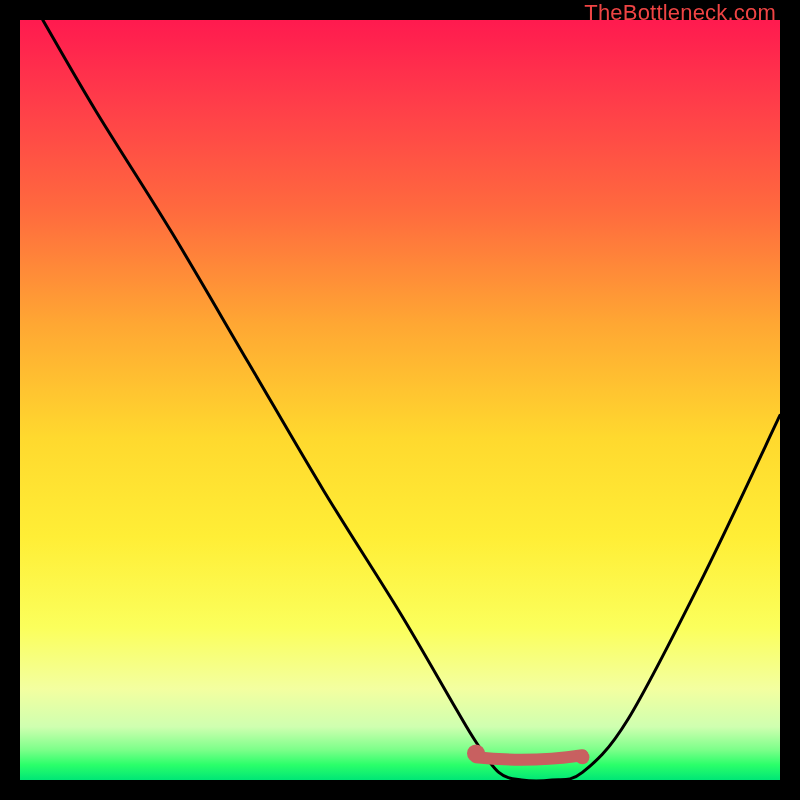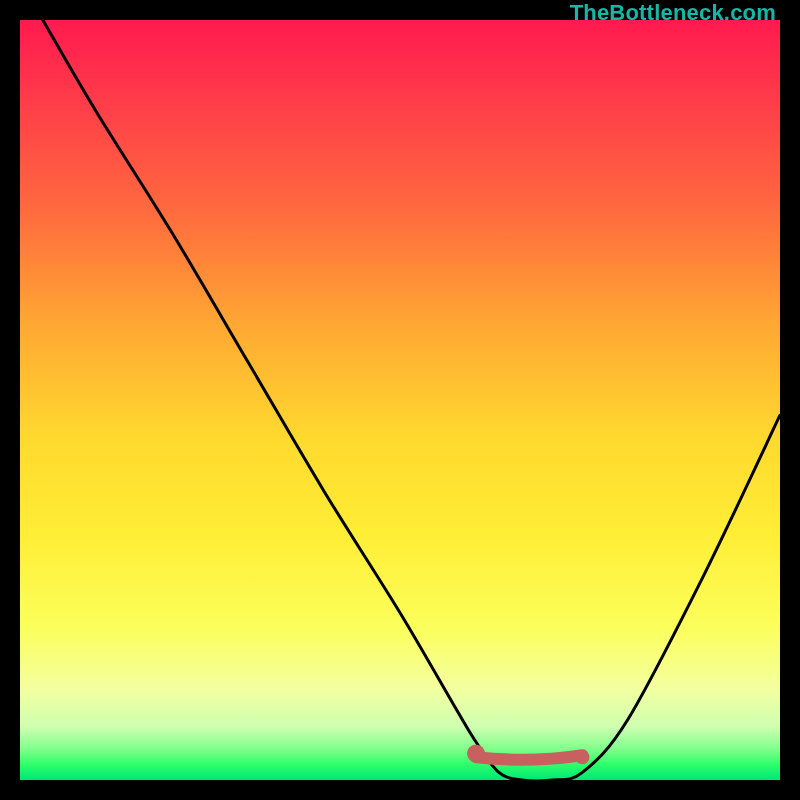--- a/index.html
+++ b/index.html
@@ -19,24 +19,24 @@
       #f3ffa0 88%,
       #cfffb0 93%,
       #7dff8a 96%,
       #2bff6a 98%,
       #00e676 100%
     );
   }
   .watermark {
     position: absolute;
     top: 0px; right: 24px;
-    color: #14b8a6;
+    color: #ef4444;
     font-size: 22px;
     letter-spacing: 0.2px;
-    font-weight: 700;
+    font-weight: 400;
   }
   svg.plot {
     position: absolute;
     left: 20px; top: 20px;
     width: 760px; height: 760px;
     overflow: visible;
   }
 </style>
 </head>
 <body>

